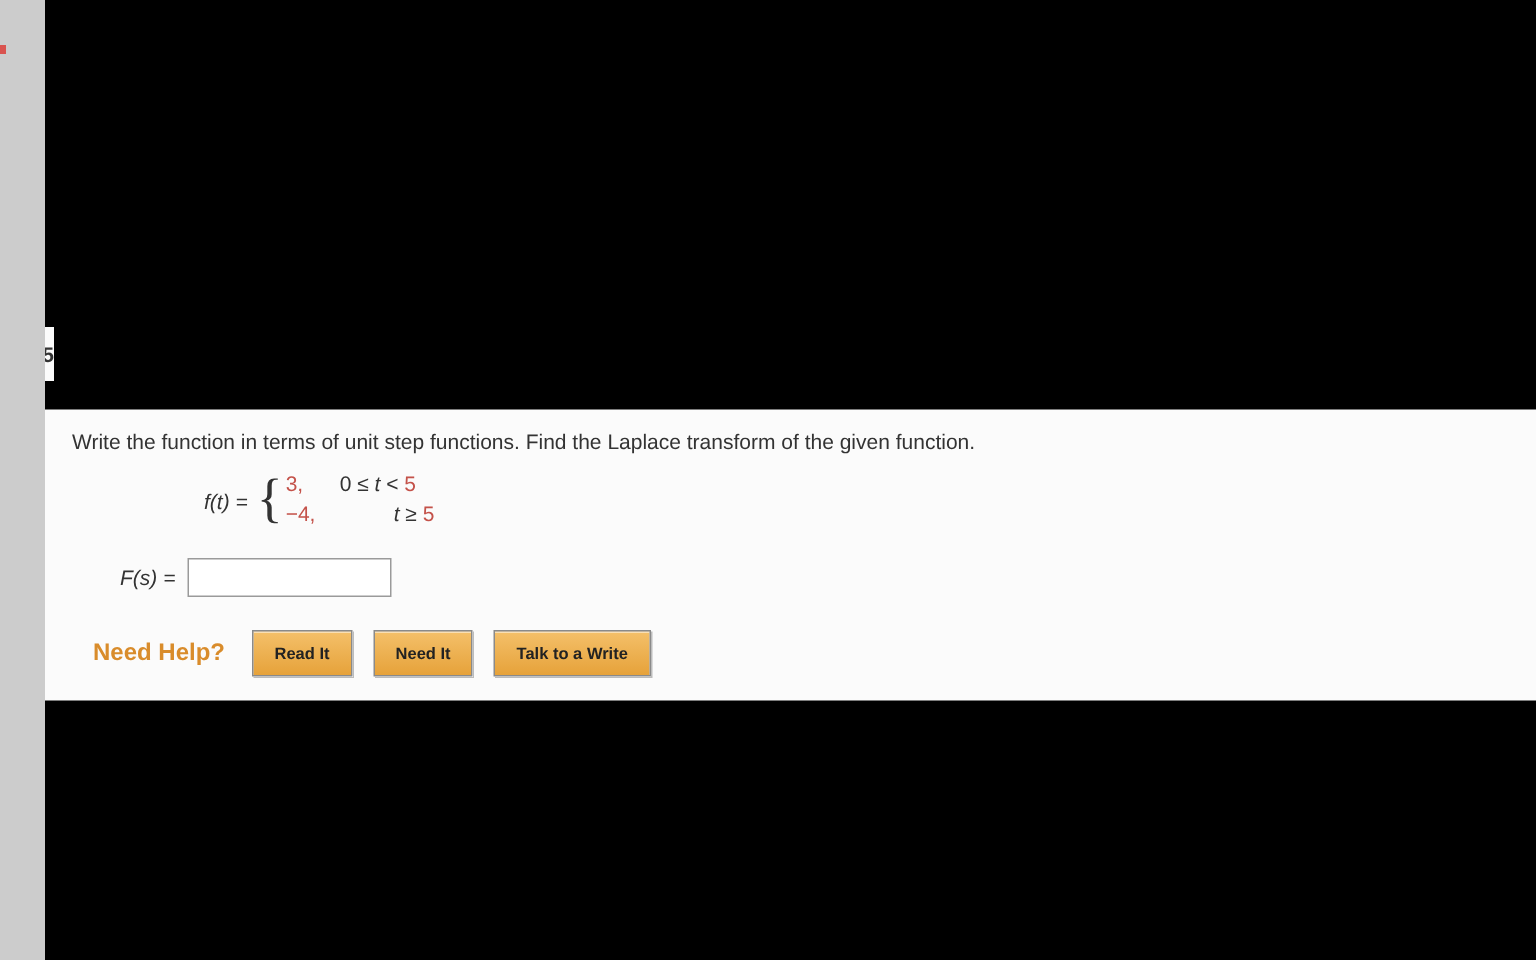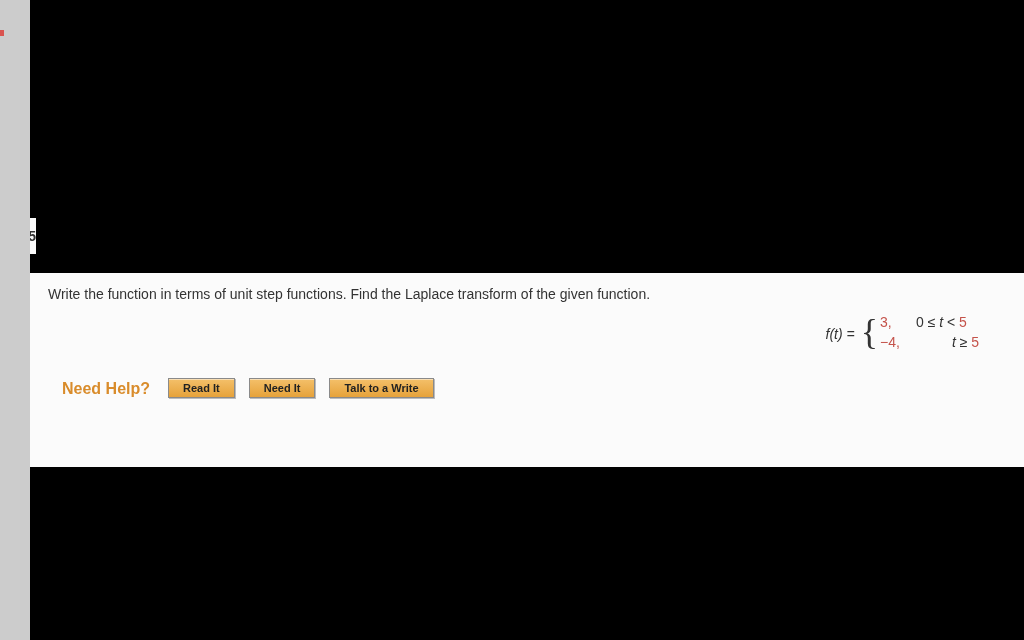--- a/index.html
+++ b/index.html
@@ -61,21 +61,20 @@
     color: #333;
     margin-bottom: 10px;
     font-family: Verdana, Arial, sans-serif;
   }
   .math-row {
     display: flex;
     align-items: center;
     margin-left: 88px;
     height: 44px;
     font-family: Verdana, Arial, sans-serif;
-    justify-content: flex-end;
   }
   .ft-label {
     font-style: italic;
     font-size: 14px;
     margin-right: 6px;
   }
   .brace-wrap {
     position: relative;
     display: flex;
     align-items: stretch;
@@ -124,41 +123,41 @@
   .answer-box {
     width: 136px;
     height: 26px;
     border: 1px solid #9a9a9a;
     background: #fff;
     padding: 2px 4px;
     font-size: 13px;
   }
   .help-row {
     display: flex;
-    align-items: flex-end;
+    align-items: center;
     margin-top: 22px;
     margin-left: 14px;
     gap: 14px;
   }
   .need-help {
     color: #d98c2b;
     font-weight: bold;
     font-size: 16px;
     font-family: Verdana, Arial, sans-serif;
     margin-right: 4px;
   }
   .help-btn {
     background: linear-gradient(#f4c06a, #e6a23a);
     border: 1px solid #8a8a8a;
     color: #222;
     font-weight: bold;
     font-size: 11px;
     font-family: Arial, sans-serif;
     padding: 3px 14px;
-    height: 20px;
+    height: 31px;
     box-shadow: inset 0 1px 0 rgba(255,255,255,0.5), 1px 1px 0 rgba(0,0,0,0.25);
     cursor: pointer;
     display: inline-flex;
     align-items: center;
   }
 </style>
 </head>
 <body>
 
 <div class="left-gutter"></div>
@@ -186,20 +185,24 @@
         <div class="case-row">
           <span class="case-val">−4,</span>
           <span class="case-cond" style="padding-left:36px;">
             <span class="it">t</span><span> ≥ </span><span class="red">5</span>
           </span>
         </div>
       </div>
     </div>
   </div>
 
+  <div class="fs-row">
+    <span class="fs-label">F(s) =</span>
+    <input type="text" class="answer-box" value="" style="">
+  </div>
 
   <div class="help-row">
     <span class="need-help">Need Help?</span>
     <button class="help-btn">Read It</button>
     <button class="help-btn">Need It</button>
     <button class="help-btn">Talk to a Write</button>
   </div>
 
 </div>
 

